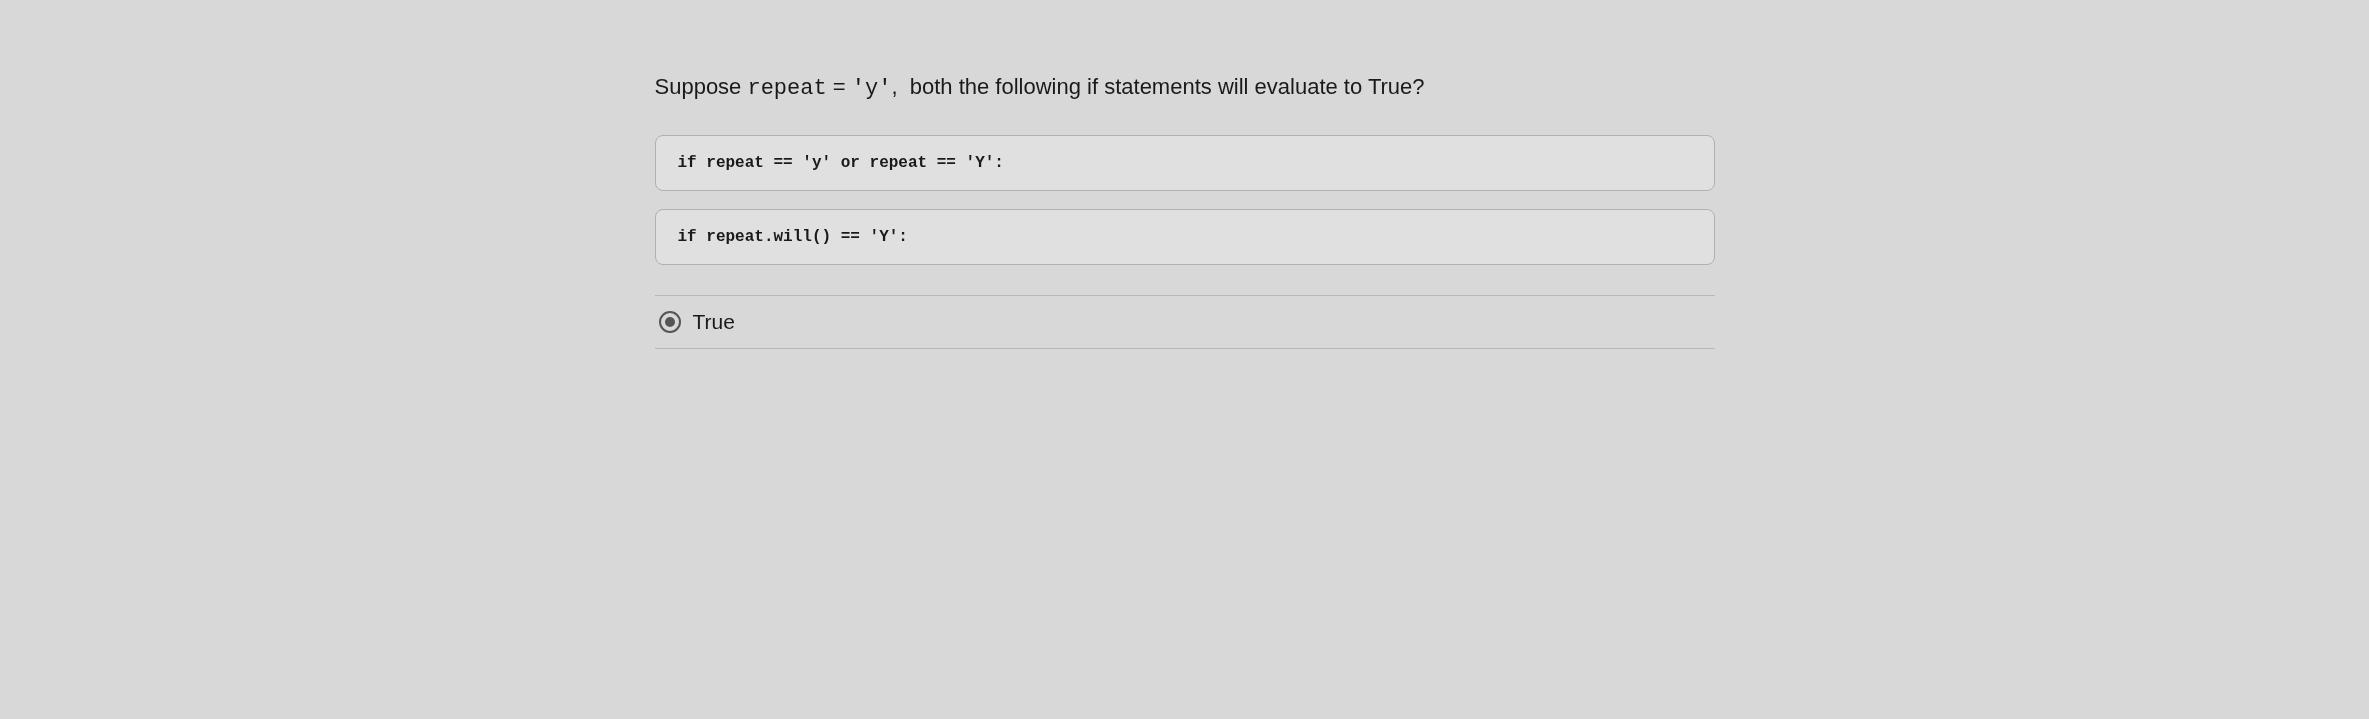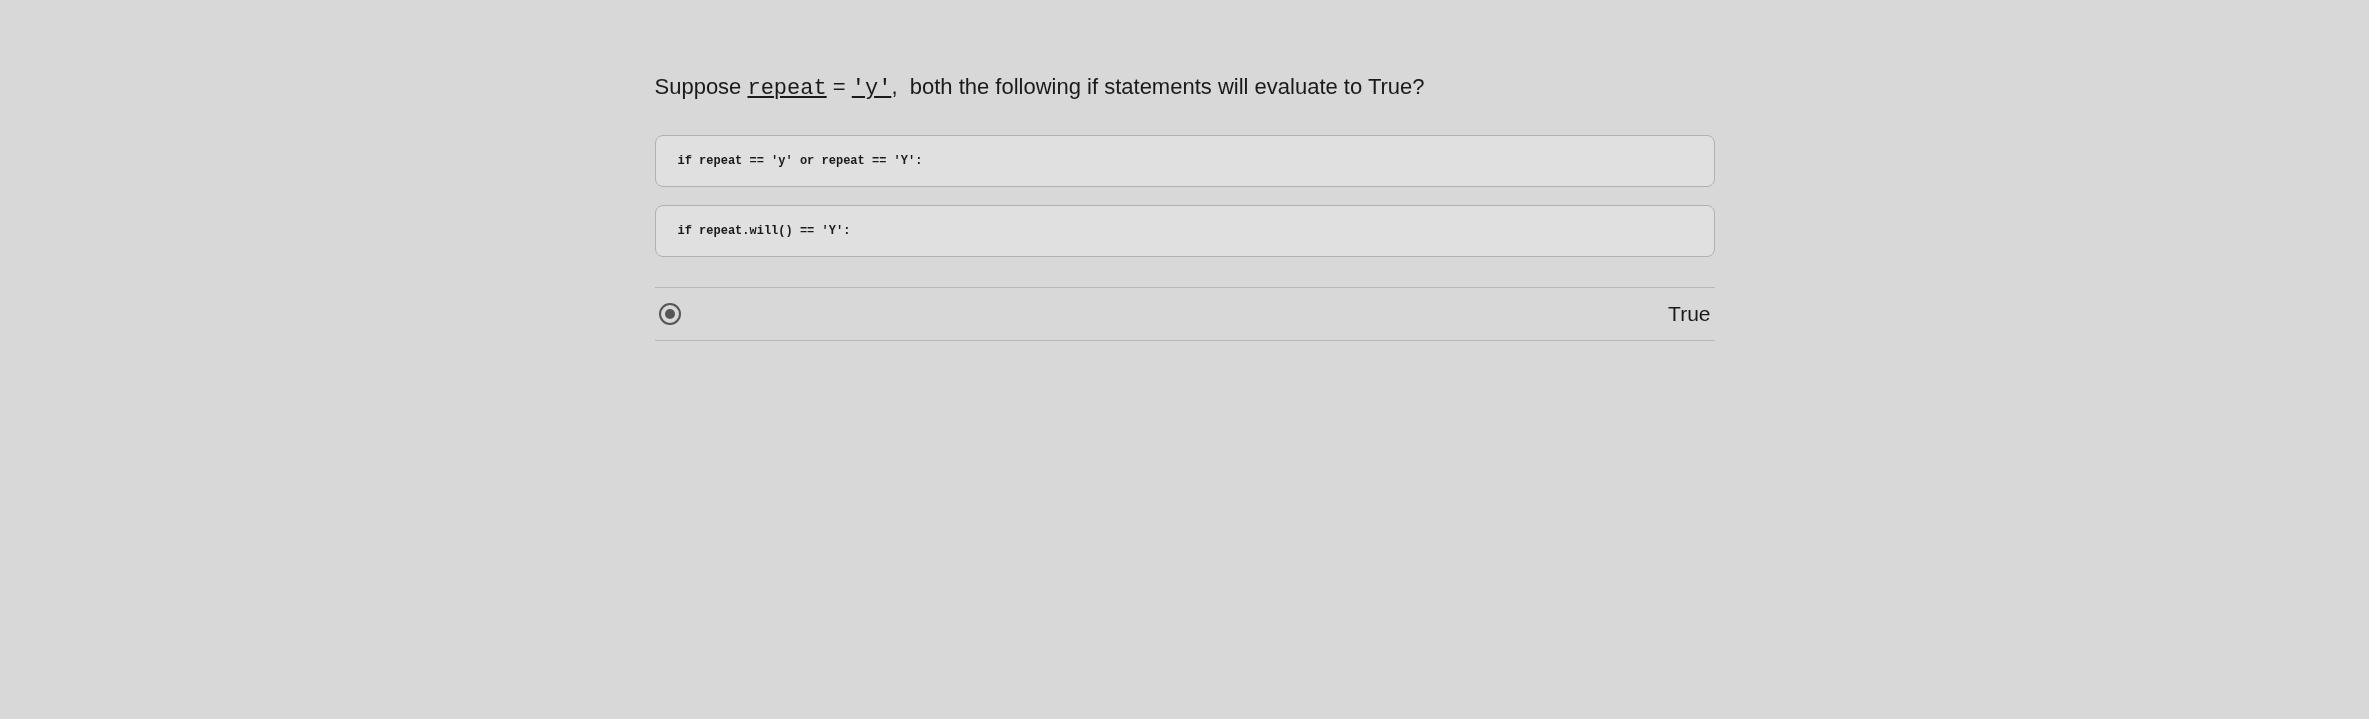--- a/index.html
+++ b/index.html
@@ -28,44 +28,42 @@
     .question-text {
       font-size: 22px;
       color: #1a1a1a;
       margin-bottom: 30px;
       line-height: 1.5;
     }
 
     .question-text code {
       font-family: 'Courier New', Courier, monospace;
       font-size: 22px;
-      text-decoration: underline;
     }
 
     .code-block {
       background-color: #e0e0e0;
       border: 1.5px solid #b0b0b0;
       border-radius: 8px;
       padding: 18px 22px;
       margin-bottom: 18px;
       font-family: 'Courier New', Courier, monospace;
-      font-size: 12px;
+      font-size: 16px;
       color: #1a1a1a;
       font-weight: 600;
     }
 
     .option-row {
       display: flex;
       align-items: center;
       gap: 12px;
       padding: 14px 4px;
       font-size: 21px;
       color: #1a1a1a;
       border-bottom: 1px solid #b8b8b8;
-      justify-content: space-between;
     }
 
     .option-row:first-of-type {
       border-top: 1px solid #b8b8b8;
     }
 
     .radio-outer {
       width: 22px;
       height: 22px;
       border-radius: 50%;

